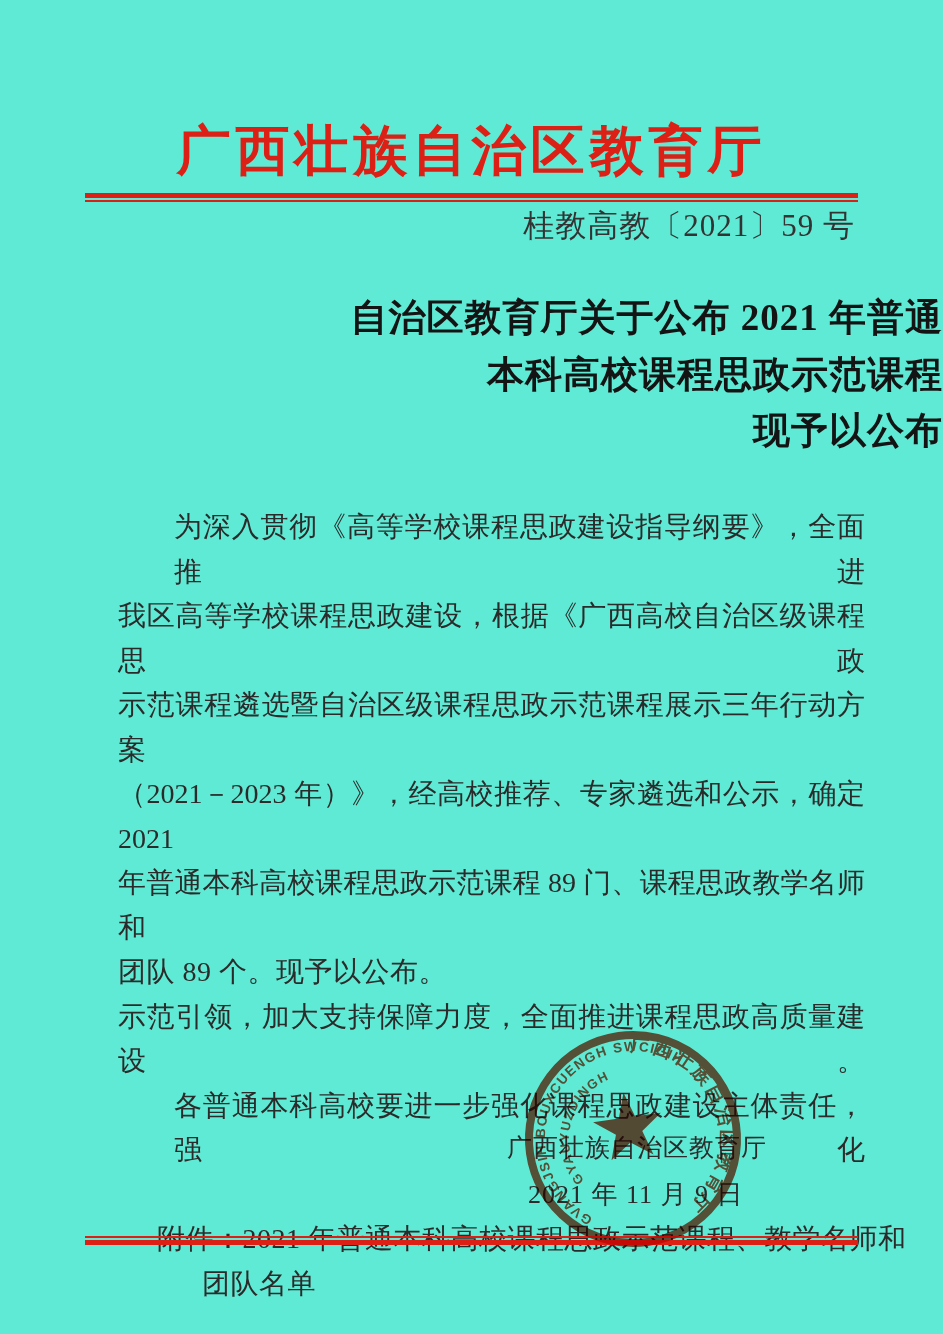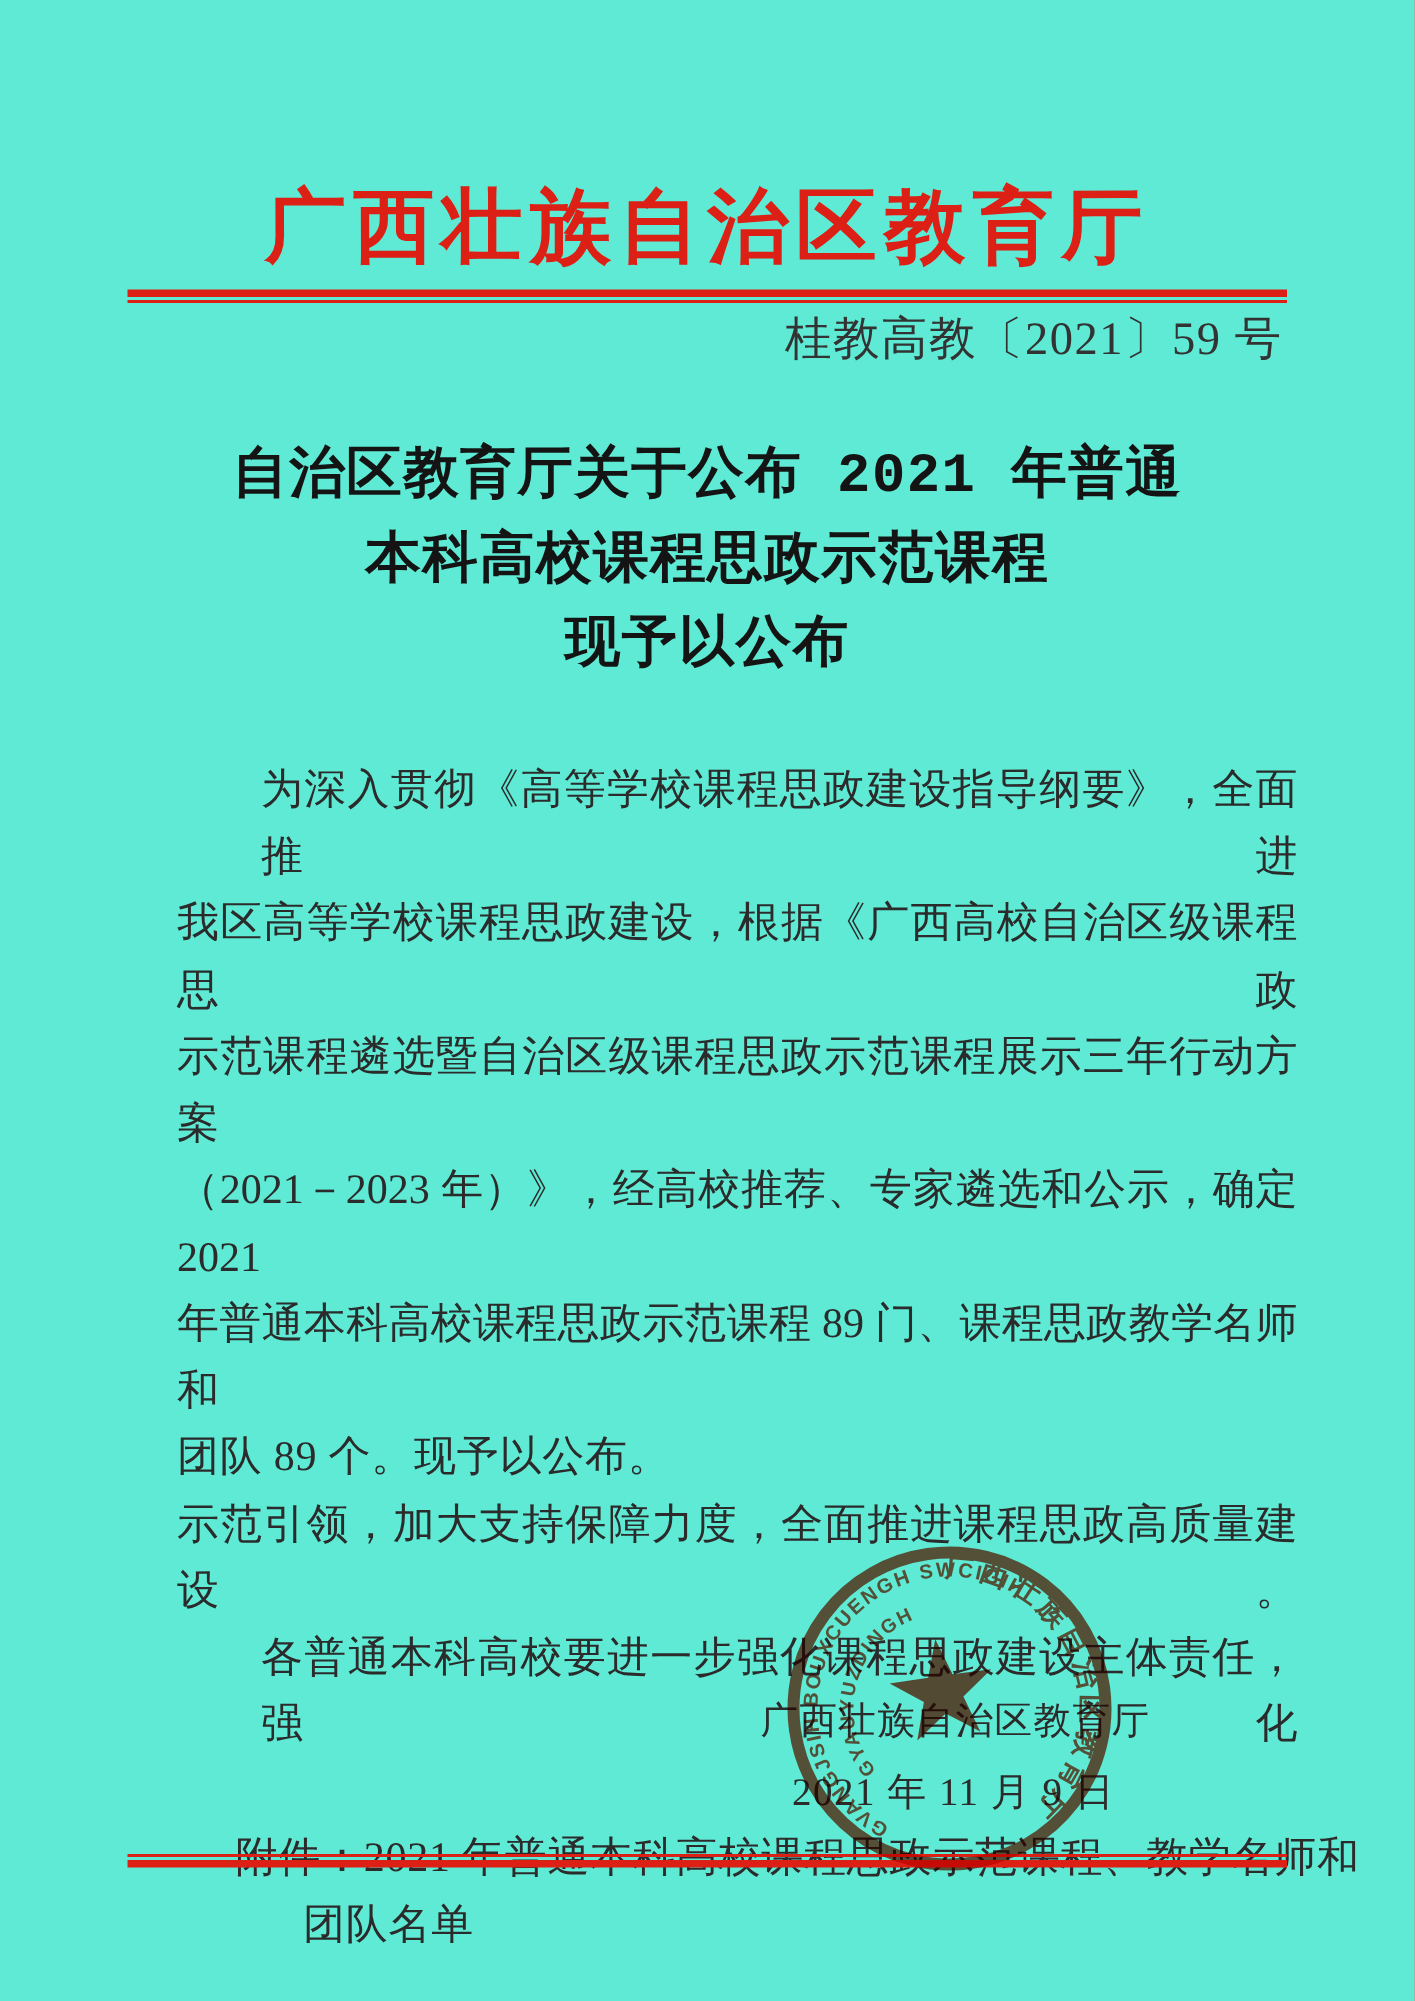--- a/index.html
+++ b/index.html
@@ -36,23 +36,23 @@
   }
   .doc-number{
     position:absolute;top:210px;right:88px;
     font-size:31px;line-height:32px;
     letter-spacing:1px;color:#333;
     white-space:nowrap;
   }
   
   .notice-title{
     position:absolute;top:290px;left:0;right:0;
-    text-align:center;
+    text-align:right;
     font-size:37px;line-height:56.5px;font-weight:700;
-    letter-spacing:1px;color:#141414;font-family:Liberation Mono, monospace;
+    letter-spacing:1px;color:#141414;
   }
   
   .body-flow{
     position:absolute;top:505px;left:118px;right:78px;
     font-size:28px;line-height:44.5px;
     letter-spacing:0.5px;
     color:#2b2b2b;
   }
   .line{white-space:nowrap;}
   .fill{white-space:normal;text-align:justify;text-align-last:justify;letter-spacing:0;}

